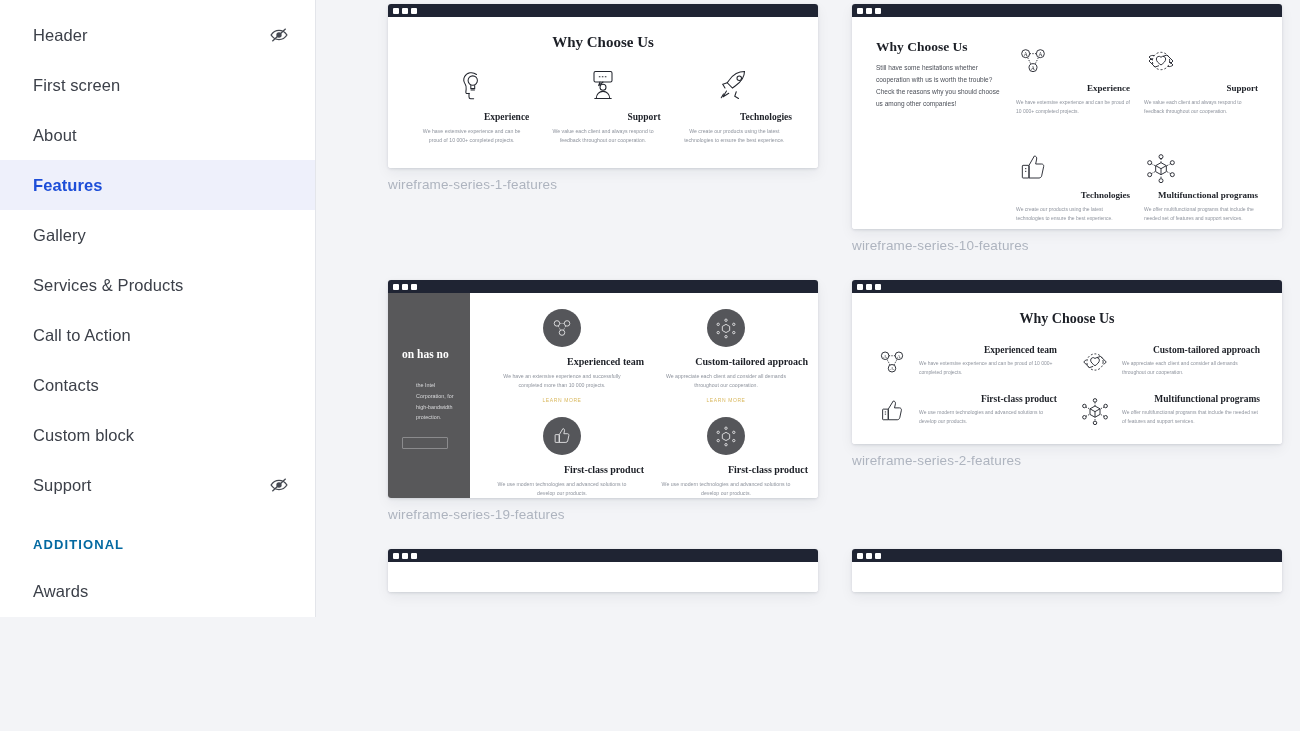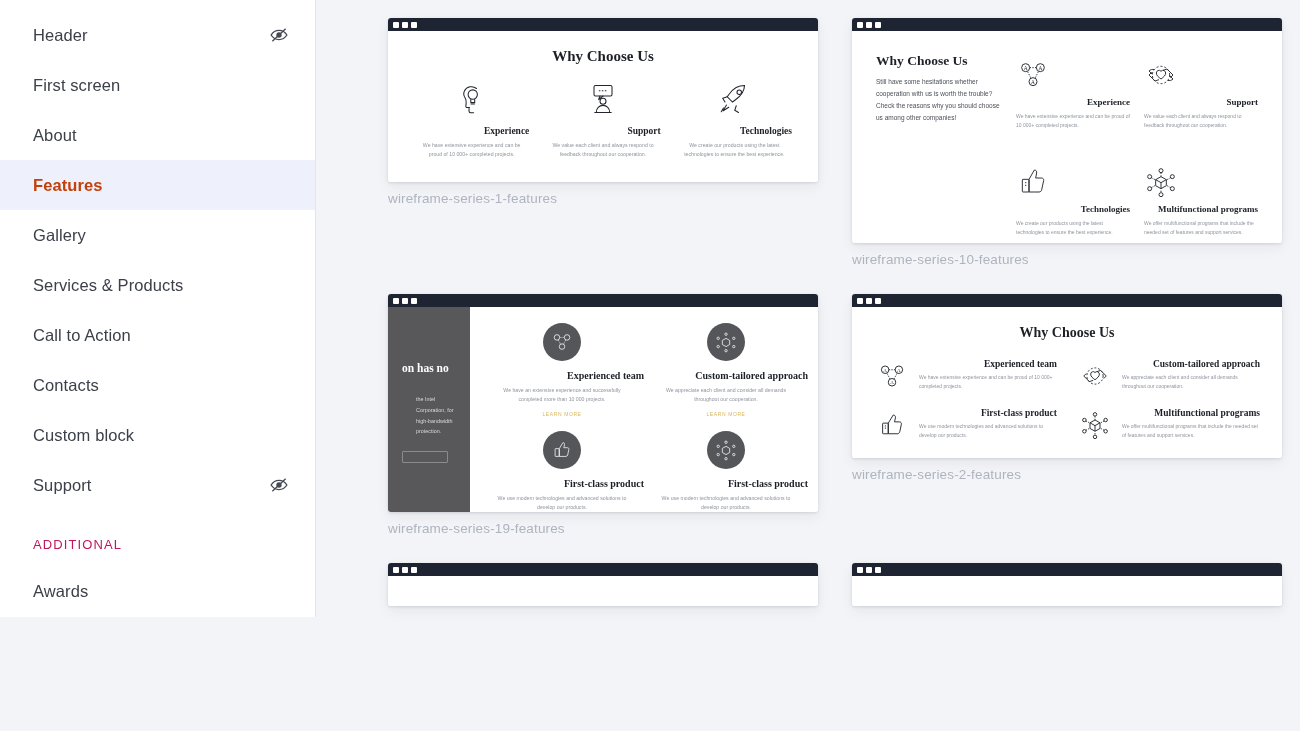--- a/index.html
+++ b/index.html
@@ -46,56 +46,56 @@
     color: #3c4049;
     letter-spacing: 0.1px;
     font-weight: 400;
     flex: 1 1 auto;
     white-space: nowrap;
   }
   .nav-item.active {
     background: #eef0fb;
   }
   .nav-item.active .nav-label {
-    color: #c2410c;
+    color: #1d4ed8;
     font-weight: 700;
   }
 
   .eye-off-icon {
     width: 20px;
     height: 20px;
     flex: 0 0 20px;
     display: block;
     opacity: .95;
   }
 
   .nav-section-title {
     font-size: 13px;
-    font-weight: 400;
+    font-weight: 700;
     letter-spacing: 1.1px;
-    color: #be185d;
+    color: #0369a1;
     padding: 0 33px;
     height: 44px;
     display: flex;
     align-items: center;
     margin-top: 12px;
   }
 
   
   .main {
     flex: 1 1 auto;
     height: 731px;
     background: #f3f4f7;
     overflow: hidden;
     position: relative;
   }
 
   .grid {
     position: relative;
-    padding: 18px 18px 0 72px;
+    padding: 4px 18px 0 72px;
     display: grid;
     grid-template-columns: 430px 430px;
     column-gap: 34px;
     align-content: start;
   }
 
   .cell { position: relative; }
 
   .tpl-card {
     width: 430px;

